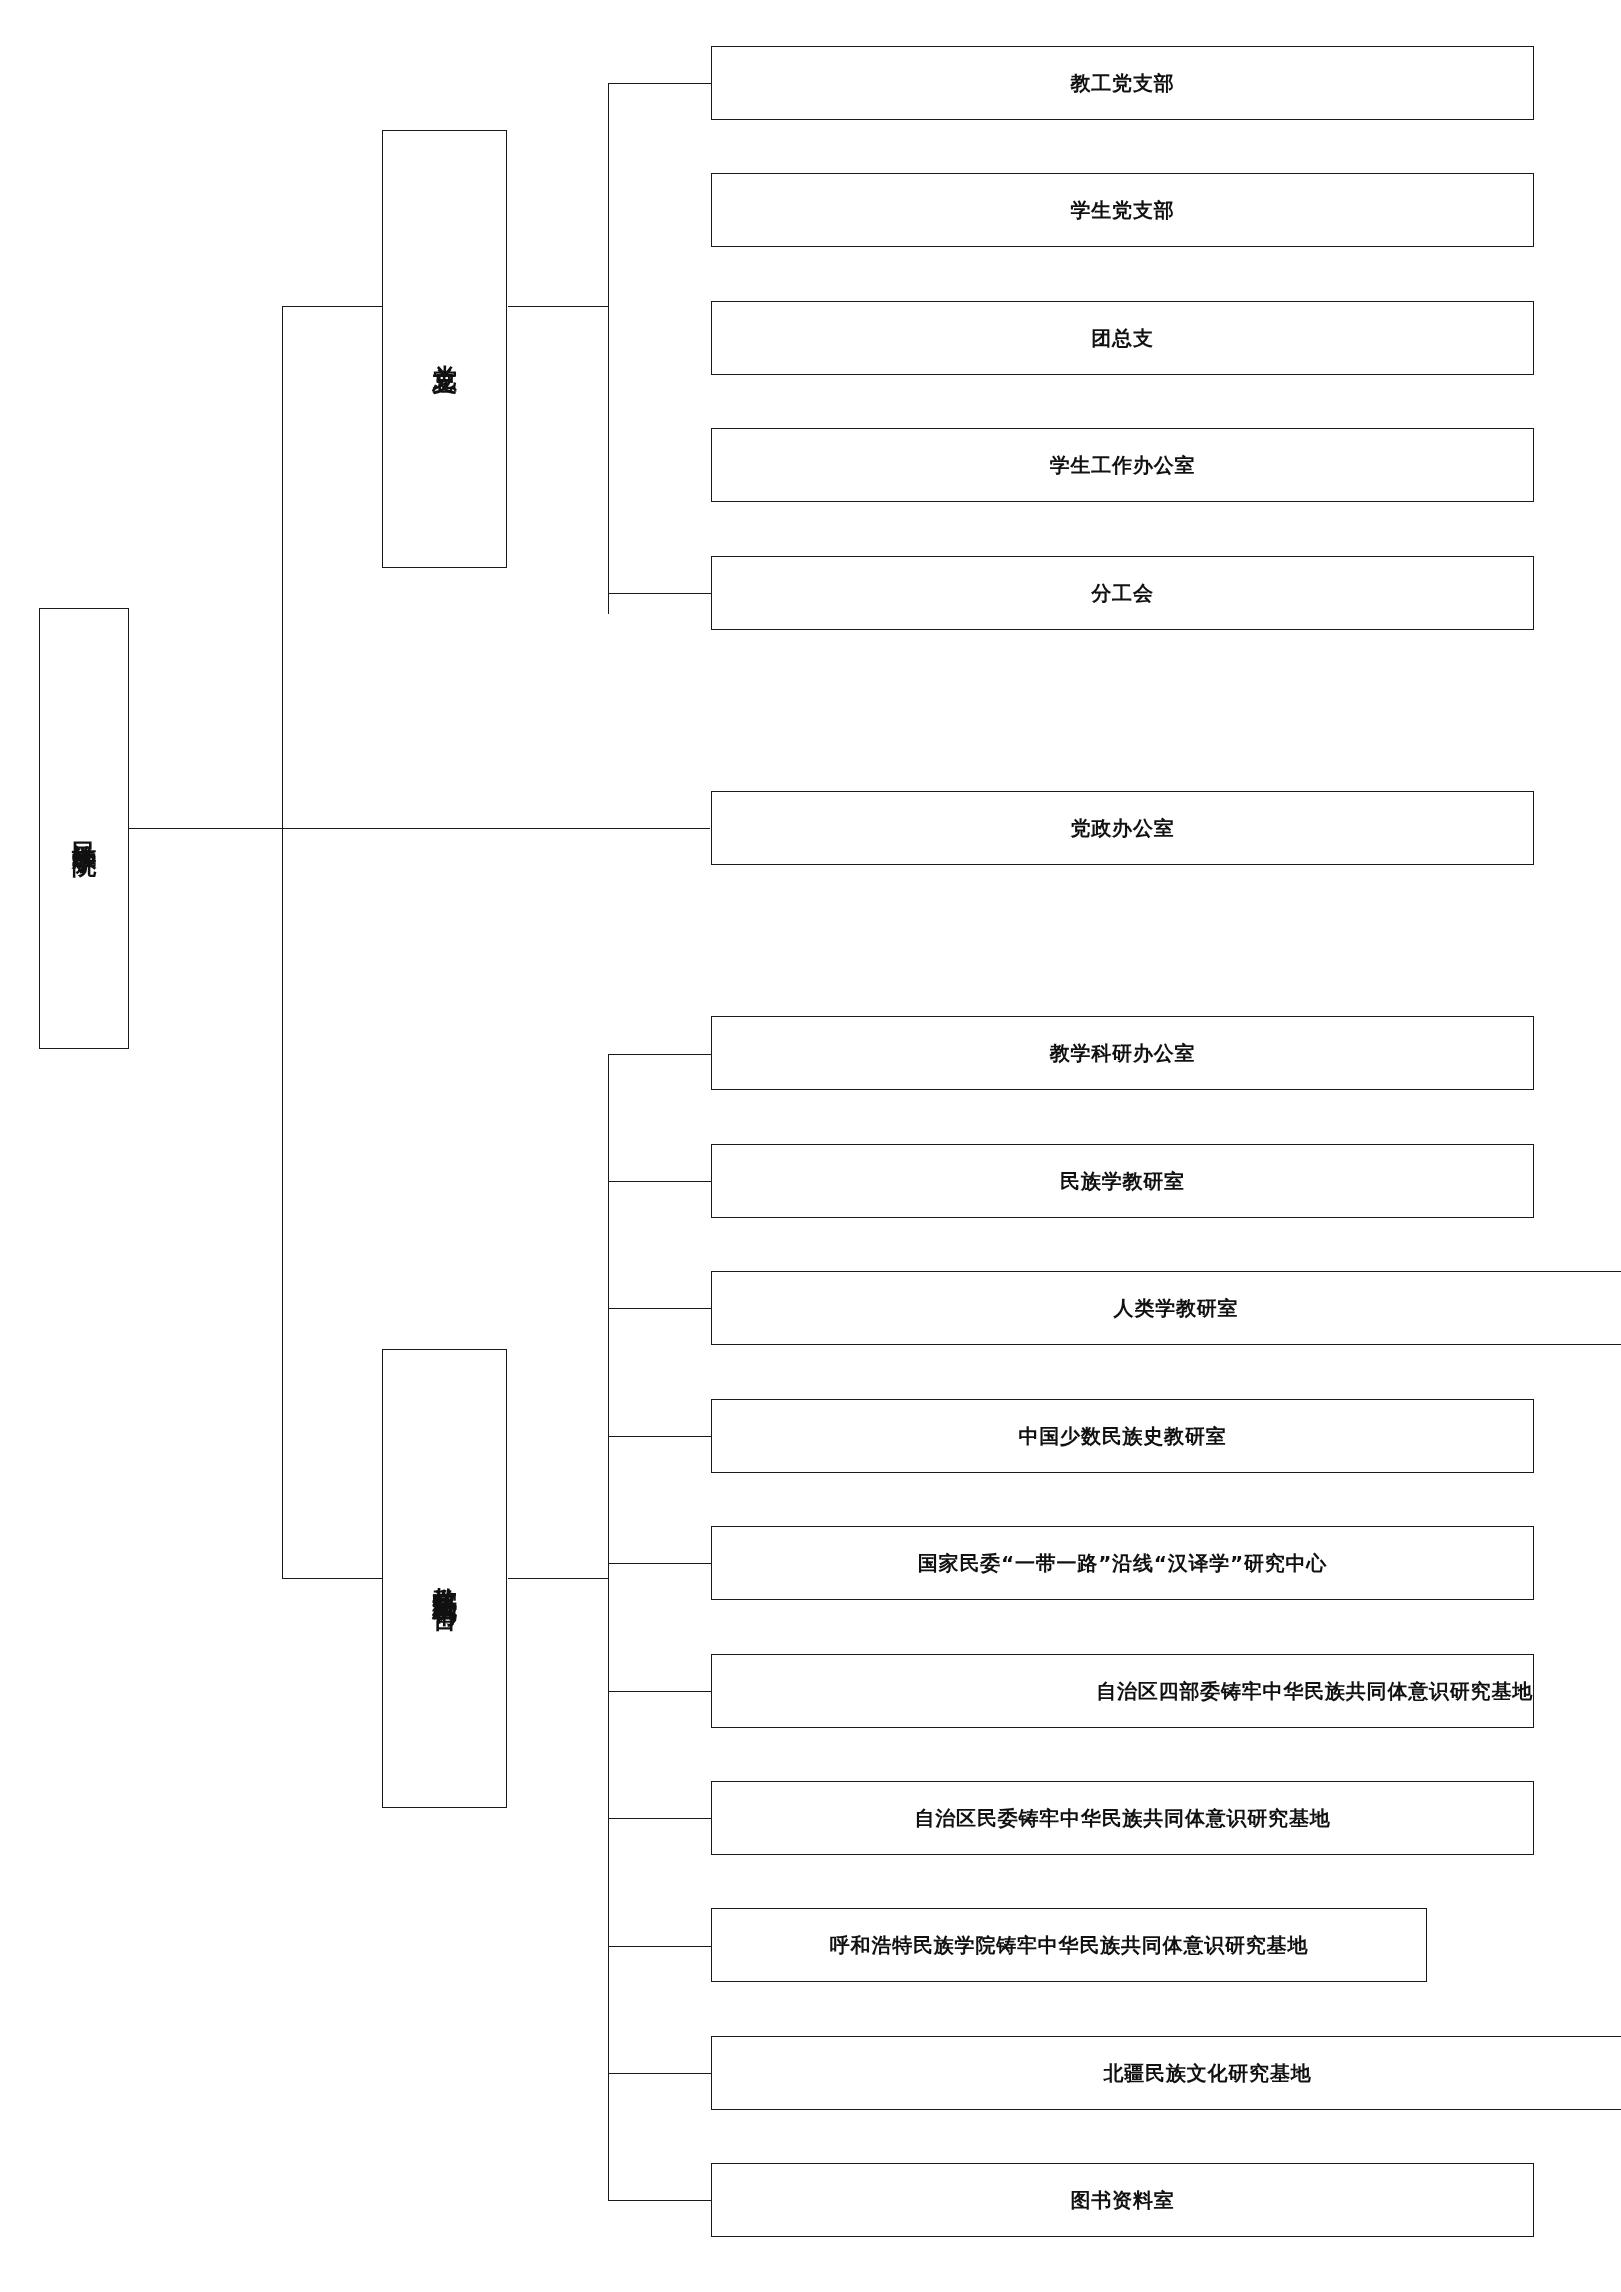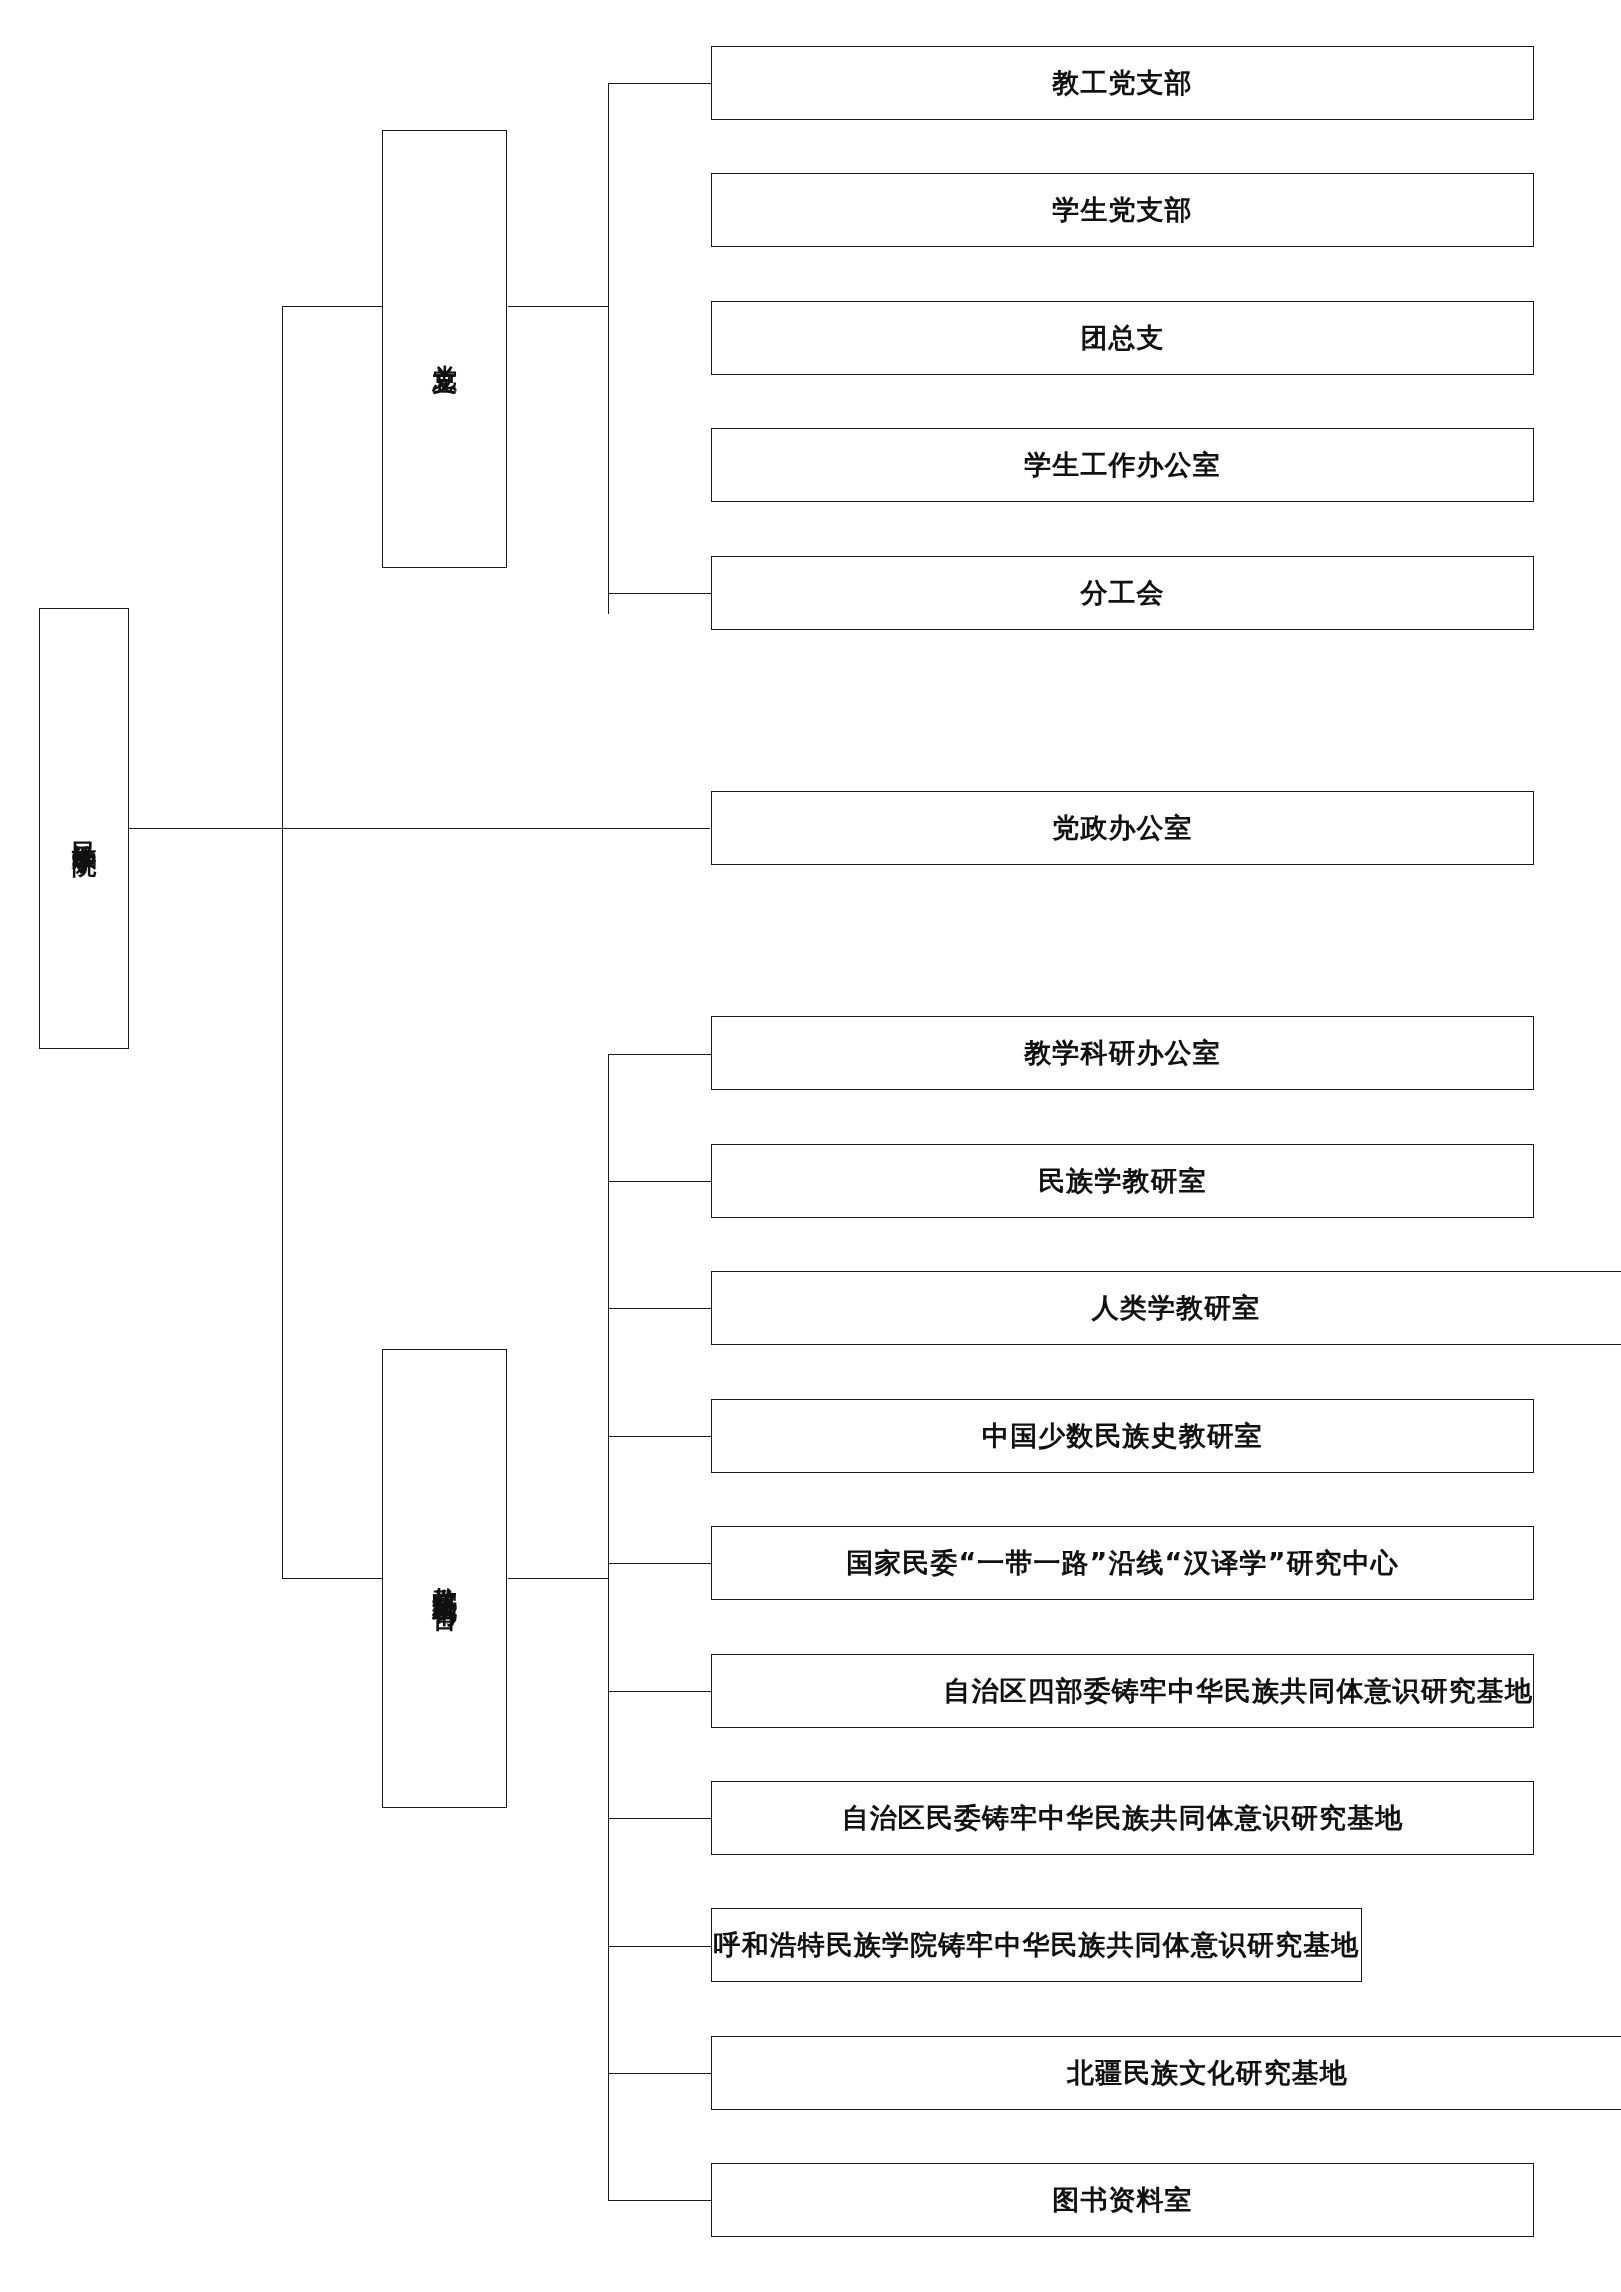--- a/index.html
+++ b/index.html
@@ -41,21 +41,21 @@
     writing-mode: vertical-rl;
     text-orientation: upright;
   }
   .node.vertical .label {
     writing-mode: vertical-rl;
     text-orientation: upright;
     letter-spacing: 0.10em;
     line-height: 1.05;
   }
   .leaf .label {
-    font-size: 27px;
+    font-size: 20px;
   }
   .branch .label, .root .label {
     font-size: 24.5px;
   }
   
   .hline {
     position: absolute;
     height: 0;
     border-top: 1.4px solid #1a1a1a;
     z-index: 1;
@@ -144,21 +144,21 @@
   </div>
   <div class="node leaf" style="left:711px; top:1526px; width:823px; height:74px;">
     <span class="label">国家民委“一带一路”沿线“汉译学”研究中心</span>
   </div>
   <div class="node leaf" style="left:711px; top:1654px; width:823px; height:74px;justify-content:flex-end;">
     <span class="label">自治区四部委铸牢中华民族共同体意识研究基地</span>
   </div>
   <div class="node leaf" style="left:711px; top:1781px; width:823px; height:74px;">
     <span class="label">自治区民委铸牢中华民族共同体意识研究基地</span>
   </div>
-  <div class="node leaf" style="left:711px; top:1908px; width:651px; height:74px;">
+  <div class="node leaf" style="left:711px; top:1908px; width:716px; height:74px;">
     <span class="label">呼和浩特民族学院铸牢中华民族共同体意识研究基地</span>
   </div>
   <div class="node leaf" style="left:711px; top:2036px; width:993px; height:74px;">
     <span class="label">北疆民族文化研究基地</span>
   </div>
   <div class="node leaf" style="left:711px; top:2163px; width:823px; height:74px;">
     <span class="label">图书资料室</span>
   </div>
 
 </div>

